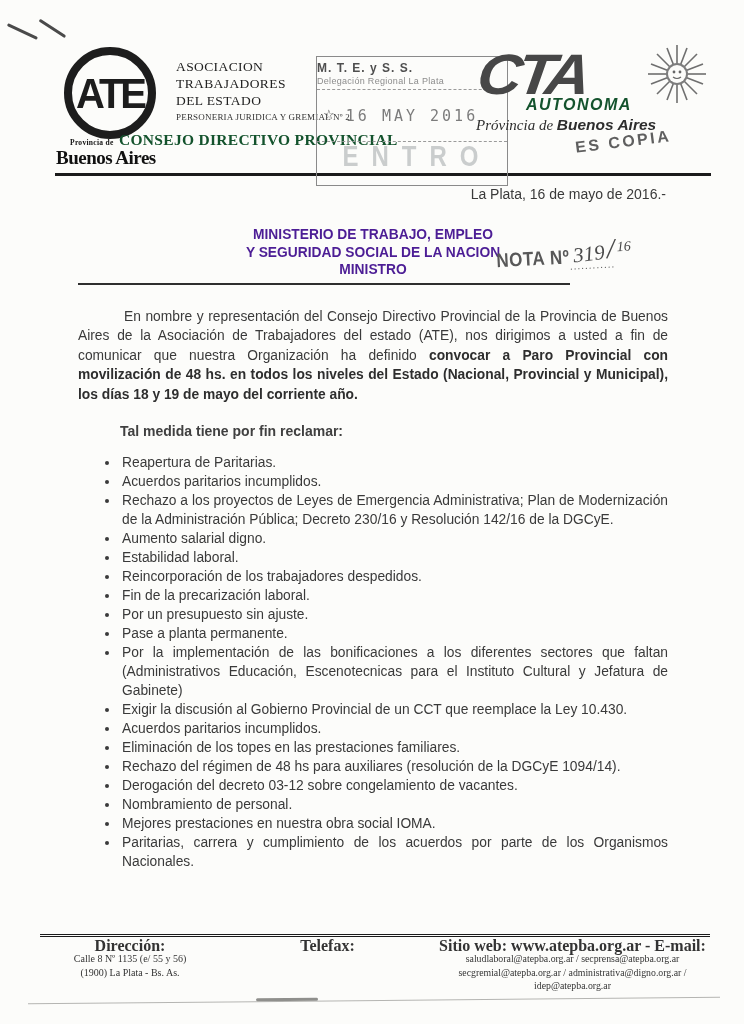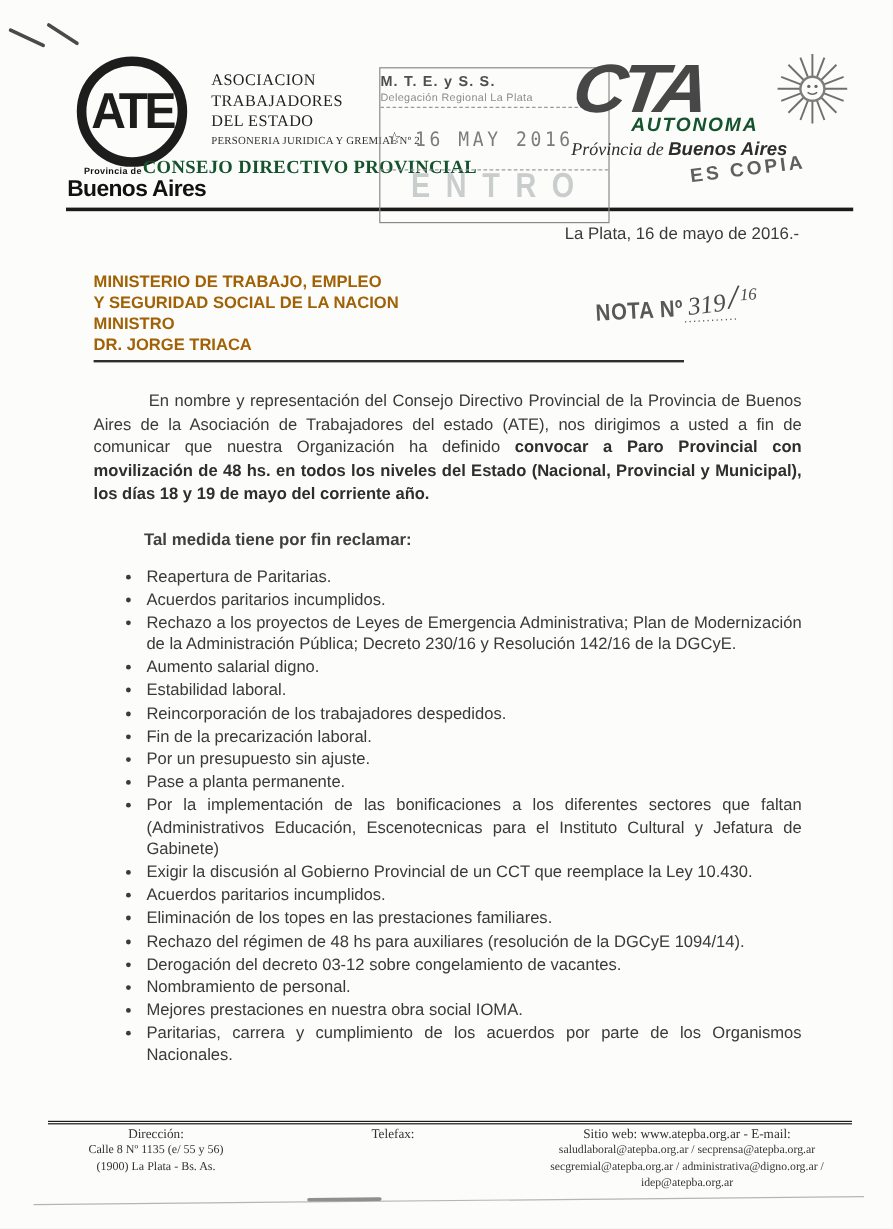--- a/index.html
+++ b/index.html
@@ -19,21 +19,21 @@
   .bottom-smudge { position:absolute; left:256px; top:998px; width:62px; height:3px;
     background:#8f8f8c; transform:rotate(-0.5deg); border-radius:2px; }
 
   
   .ate-logo { position:absolute; left:64px; top:47px; width:92px; height:92px;
     border:8px solid #1d1d1d; border-radius:50%;
     display:flex; align-items:center; justify-content:center; }
   .ate-logo span { font-weight:bold; font-size:40px; letter-spacing:-3px; color:#1d1d1d;
     font-family:"Liberation Sans",sans-serif; transform:scaleY(1.05); }
   .ate-prov { position:absolute; left:56px; top:139px; width:130px; line-height:1;
-    font-family:Liberation Sans, sans-serif; color:#111; }
+    font-family:Liberation Serif, serif; color:#111; }
   .ate-prov .small { display:block; font-size:7.5px; font-weight:bold; margin-left:14px; letter-spacing:.3px; }
   .ate-prov .big { display:block; font-size:19px; font-weight:bold; letter-spacing:-.5px; margin-top:1px; }
   .org-name { position:absolute; left:176px; top:58px;
     font-family:"Liberation Serif",serif; font-size:13.5px; line-height:17px;
     letter-spacing:.4px; color:#222; }
   .personeria { position:absolute; left:176px; top:112px;
     font-family:"Liberation Serif",serif; font-size:9px; letter-spacing:.2px; color:#333; }
   .consejo { position:absolute; left:119px; top:131px;
     font-family:"Liberation Serif",serif; font-weight:bold; font-size:15.5px;
     letter-spacing:.3px; color:#14532d; }
@@ -65,21 +65,21 @@
     font-style:italic; font-size:15px; color:#2d2d2d; white-space:nowrap; }
   .cta-prov .bold { font-weight:bold; font-family:"Liberation Sans",sans-serif; font-size:15.5px; }
   .sun { position:absolute; left:645px; top:42px; }
   .es-copia { position:absolute; left:575px; top:133px; transform:rotate(-7deg);
     font-size:16px; font-weight:bold; letter-spacing:2.5px; color:#5f5f5f; }
 
   
   .letter { position:absolute; left:78px; top:186px; width:590px; color:#3a3a3a; }
   .date-line { text-align:right; font-size:14px; padding-right:2px; color:#3a3a3a; }
   .addressee-row { position:relative; margin-top:24px; }
-  .addressee { font-weight:bold; font-size:13.8px; line-height:17.5px; color:#a16207; }
+  .addressee { font-weight:bold; font-size:13.8px; line-height:17.5px; color:#4c1d95;text-align:center; }
   .addressee-underline { width:492px; height:2px; background:#2e2e2e; margin-top:4px; }
 
   .nota-stamp { position:absolute; left:418px; top:8px; transform:rotate(-3deg);
     display:flex; align-items:flex-end; color:#585858; white-space:nowrap; }
   .nota-label { font-size:17px; font-weight:bold; letter-spacing:.5px; transform:scaleY(1.15); }
   .nota-number-wrap { position:relative; margin-left:4px; }
   .nota-number { font-family:"Liberation Serif",serif; font-style:italic; font-size:21px;
     color:#4a4a4a; transform:rotate(-4deg); display:inline-block; }
   .nota-dots { position:absolute; left:-4px; bottom:-4px; font-size:10px; letter-spacing:1px; color:#585858; }
   .nota-slash { font-family:"Liberation Serif",serif; font-size:30px; font-weight:300;
@@ -97,21 +97,21 @@
     padding-left:2px; color:#3a3a3a; margin-bottom:.5px; }
 
   
   .footer { position:absolute; left:40px; top:934px; width:670px;
     border-top:3px double #1a1a1a; display:flex; padding-top:2px;
     font-family:"Liberation Serif",serif; color:#333; }
   .fcol { text-align:center; }
   .fcol1 { flex:0 0 180px; }
   .fcol2 { flex:0 0 215px; }
   .fcol3 { flex:1; }
-  .fcol .ftitle { font-weight:normal; font-size:11px; line-height:13px; }
+  .fcol .ftitle { font-weight:bold; font-size:16px; line-height:13px; }
   .fcol .flines div { font-size:10px; line-height:13.5px; }
   .fcol3 .flines div { font-size:9.8px; }
 </style>
 </head>
 <body>
 
 <div class="page">
 
   <div class="mark mark1"></div>
   <div class="mark mark2"></div>
@@ -179,21 +179,20 @@
   <div class="es-copia">ES COPIA</div>
 
   <div class="letter">
     <div class="date-line">La Plata, 16 de mayo de 2016.-</div>
 
     <div class="addressee-row">
       <div class="addressee">
           <div>MINISTERIO DE TRABAJO, EMPLEO</div>
           <div>Y SEGURIDAD SOCIAL DE LA NACION</div>
           <div>MINISTRO</div>
-          <div>DR. JORGE TRIACA</div>
         </div>
       <div class="nota-stamp">
         <span class="nota-label">NOTA Nº</span>
         <span class="nota-number-wrap">
           <span class="nota-dots">............</span>
           <span class="nota-number">319</span>
         </span>
         <span class="nota-slash">/</span>
         <span class="nota-year">16</span>
       </div>

